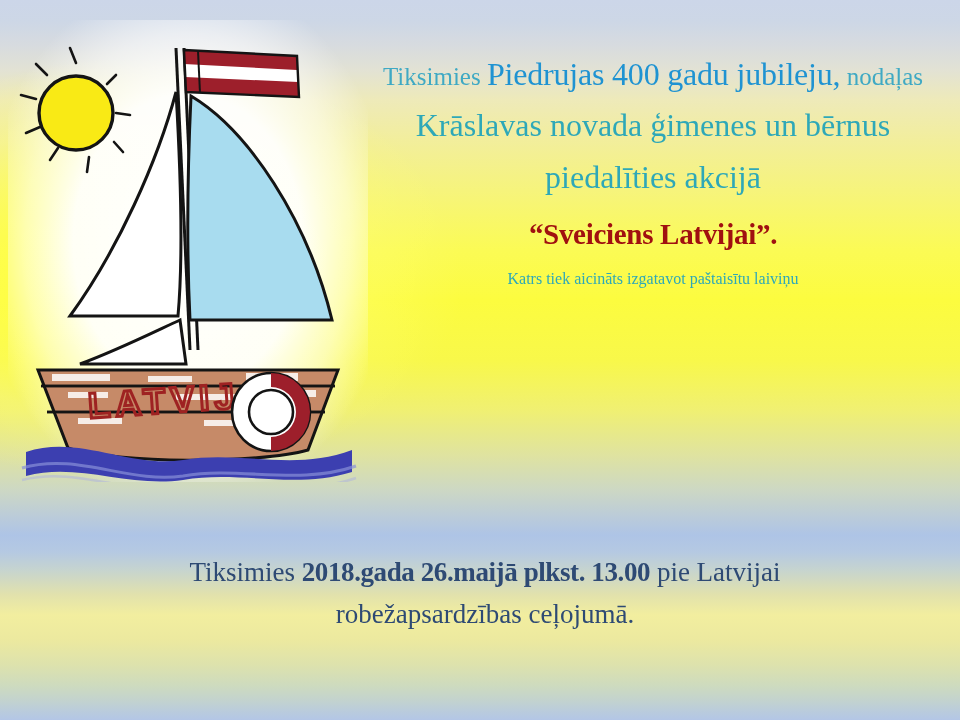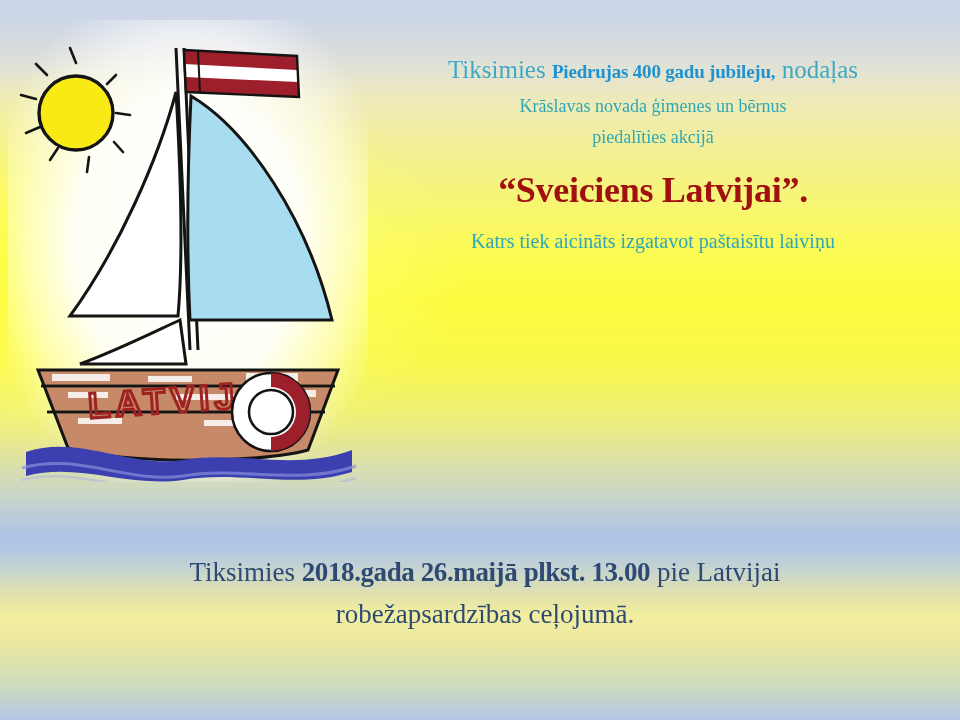--- a/index.html
+++ b/index.html
@@ -81,38 +81,38 @@
   .line {
     line-height: 1.42;
     margin: 0 0 6px 0;
     white-space: nowrap;
   }
   .l-reg {
     font-size: 25px;
     color: #3fa9c4;
   }
   .l-bold {
-    font-size: 19px;
-    font-weight: bold;
+    font-size: 32px;
+    font-weight: normal;
     color: #1f93d2;
     letter-spacing: -0.2px;
   }
   .line2, .line3 {
-    font-size: 18px;
+    font-size: 32px;
     color: #2ea8b8;
   }
   .headline {
     margin: 18px 0 9px 0;
-    font-size: 36px;
+    font-size: 29px;
     font-weight: bold;
     color: #a01010;
     letter-spacing: -0.3px;
   }
   .body-line {
-    font-size: 20px;
+    font-size: 16px;
     color: #2ea8b8;
     line-height: 1.48;
     margin: 16px 0 9px 0;
     white-space: nowrap;
   }
 
   
   .bottomblock {
     position: absolute;
     left: 90px;

